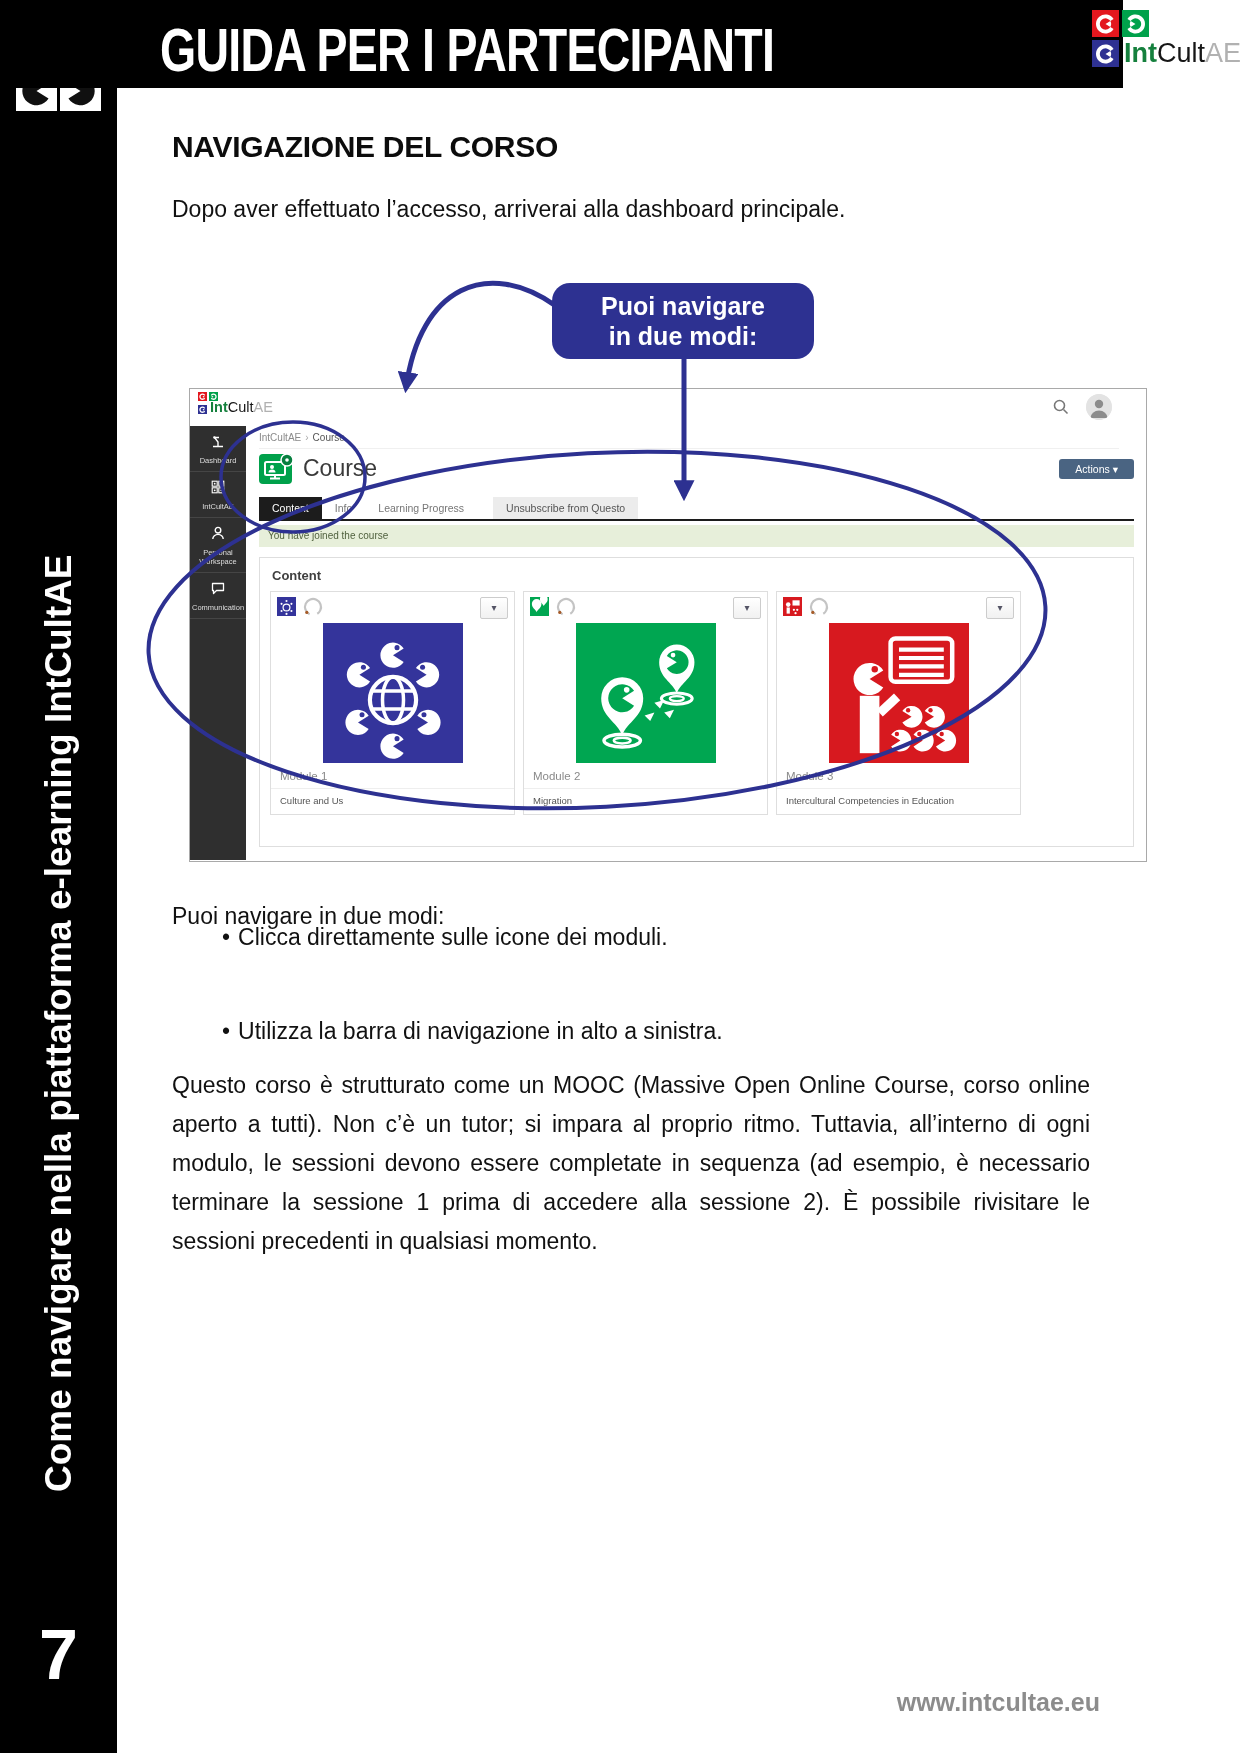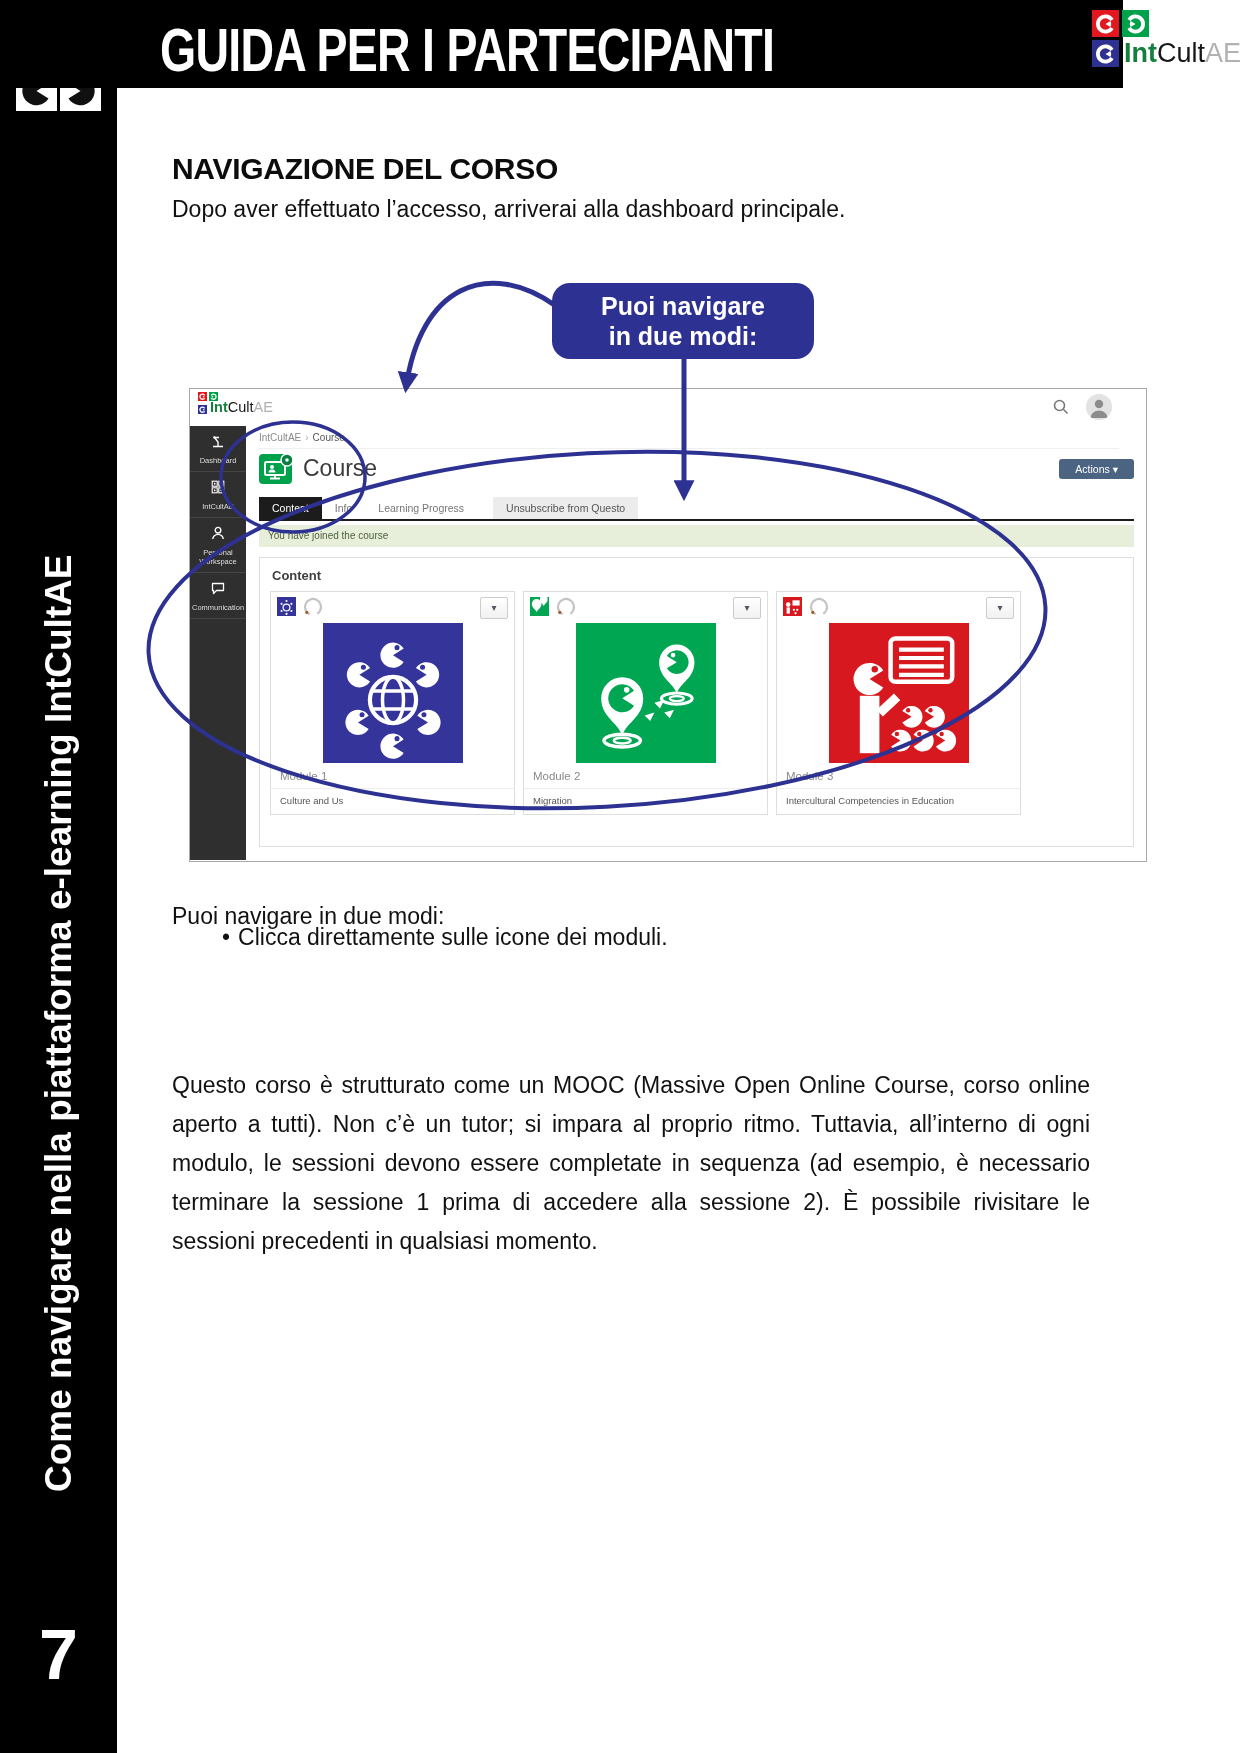--- a/index.html
+++ b/index.html
@@ -21,21 +21,21 @@
         font-size:70px;font-weight:bold;}
   .brand-logo{position:absolute;left:1092px;top:10px;}
   .brand-row{display:flex;gap:3px;align-items:flex-end;}
   .brand-row + .brand-row{margin-top:3px;}
   .bsq{width:27px;height:27px;display:block;}
   .brand-text{font-size:27px;line-height:27px;margin-left:2px;white-space:nowrap;}
   .bt-int{font-weight:bold;color:#15803d;}
   .bt-cult{color:#161616;}
   .bt-ae{color:#b1b1b1;}
 
-  .h2{position:absolute;left:172px;top:152px;margin:0;font-size:30px;font-weight:bold;color:#0c0c0c;letter-spacing:-0.3px;}
+  .h2{position:absolute;left:172px;top:130px;margin:0;font-size:30px;font-weight:bold;color:#0c0c0c;letter-spacing:-0.3px;}
   .intro{position:absolute;left:172px;top:196px;margin:0;font-size:23px;color:#111;}
   .lead{position:absolute;left:172px;top:903px;margin:0;font-size:23px;color:#111;}
   .bullet{position:absolute;left:222px;margin:0;font-size:23px;color:#111;}
   .b1{top:924px;text-align:right;} .b2{top:1018px;}
   .bullet .dot{margin-right:8px;}
   .para{position:absolute;left:172px;top:1066px;width:918px;margin:0;font-size:23px;color:#111;
         line-height:39px;text-align:justify;}
   .footer-url{position:absolute;left:172px;top:1688px;width:928px;margin:0;text-align:right;
               font-size:25px;font-weight:bold;color:#8c8c8c;}
 
@@ -449,16 +449,18 @@
     <ellipse cx="597" cy="630" rx="449" ry="177" transform="rotate(-3 597 630)" fill="none" stroke="#2D3191" stroke-width="4"></ellipse>
   </svg>
 
   <div class="callout">
     <span>Puoi navigare</span>
     <span>in due modi:</span>
   </div>
 
   <p class="lead">Puoi navigare in due modi:</p>
   <p class="bullet b1"><span class="dot">•</span><span>Clicca direttamente sulle icone dei moduli.</span></p>
+  <p class="bullet b2"><span class="dot">•</span><span>Utilizza la barra di navigazione in alto a sinistra.</span></p>
   <p class="para">Questo corso è strutturato come un MOOC (Massive Open Online Course, corso online aperto a tutti). Non c’è un tutor; si impara al proprio ritmo. Tuttavia, all’interno di ogni modulo, le sessioni devono essere completate in sequenza (ad esempio, è necessario terminare la sessione 1 prima di accedere alla sessione 2). È possibile rivisitare le sessioni precedenti in qualsiasi momento.</p>
 
+  <p class="footer-url">www.intcultae.eu</p>
 
 </div>
 
 </body></html>

